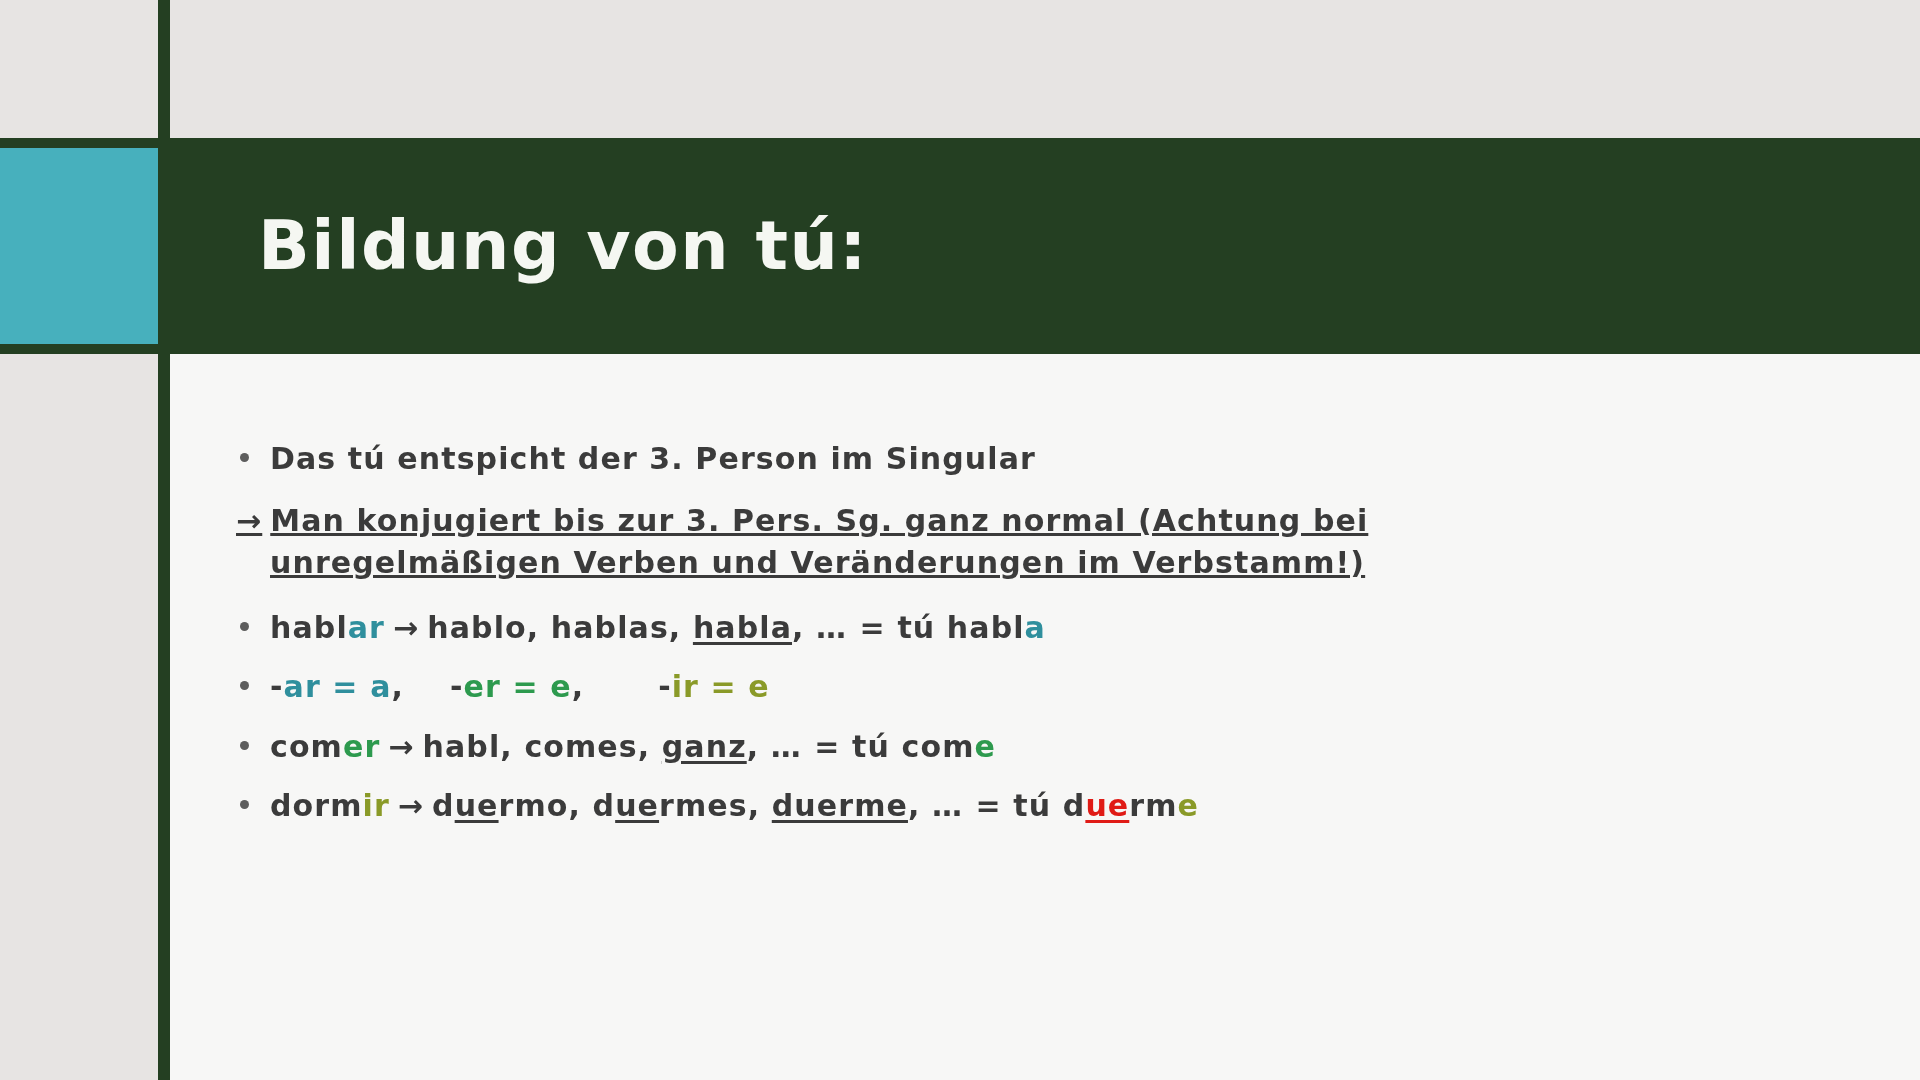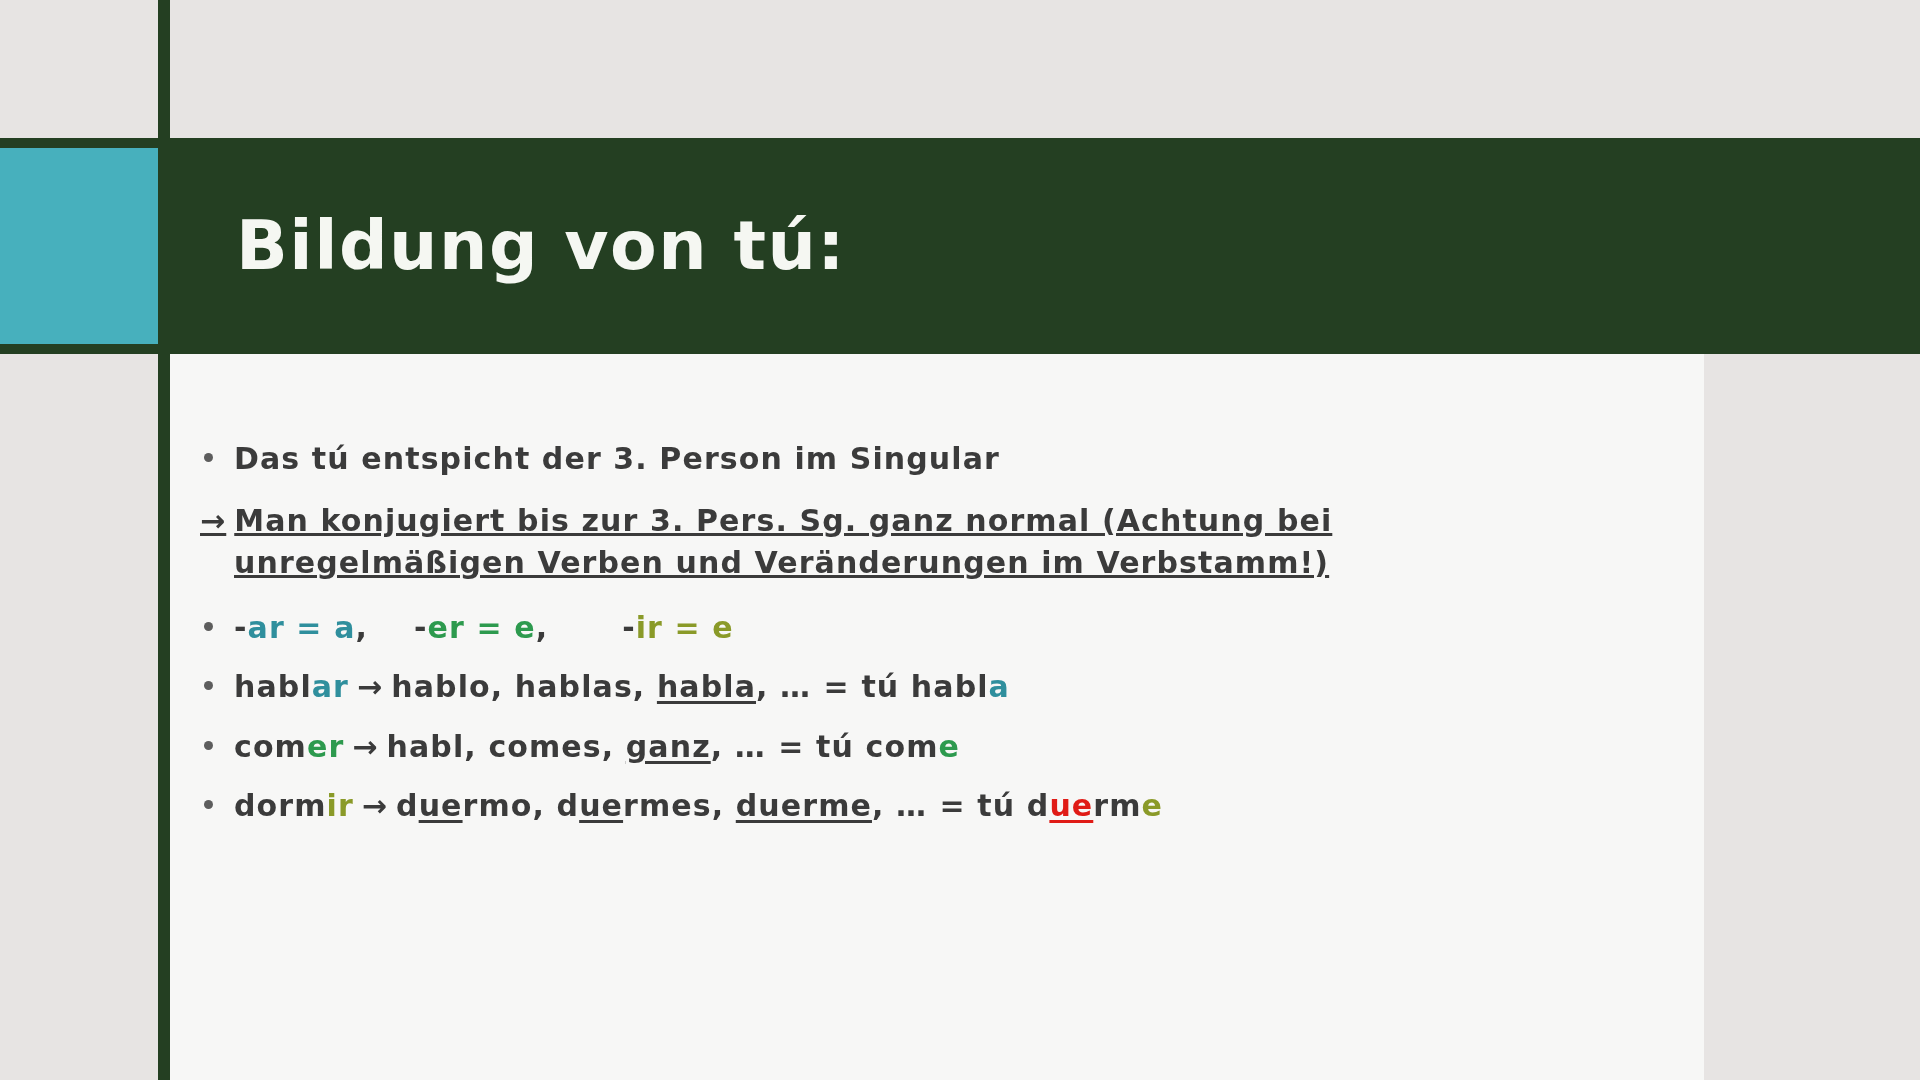--- a/index.html
+++ b/index.html
@@ -85,35 +85,35 @@
     height: 216px;
     background: #243f22;
     display: flex;
     align-items: center;
   }
   .title-text {
     color: #f5f7f2;
     font-size: 68px;
     font-weight: 700;
     letter-spacing: 1.5px;
-    margin-left: 66px;
+    margin-left: 88px;
     line-height: 1.1;
     white-space: nowrap;
   }
 
   
   .body-panel {
     position: absolute;
     left: 170px;
     top: 354px;
-    width: 1534px;
+    width: 1750px;
     height: 726px;
     background: #f7f7f6;
     box-sizing: border-box;
-    padding: 86px 60px 0 12px;
+    padding: 86px 60px 0 48px;
   }
 
   ul.bullets {
     list-style: none;
     margin: 0;
     padding: 0;
   }
 
   li.bullet {
     position: relative;
@@ -198,26 +198,26 @@
         <span class="dot"></span>
         <span>Das tú entspicht der 3. Person im Singular</span>
       </li>
 
       <div class="subline">
         <span class="arrow">→</span><span>Man konjugiert bis zur 3. Pers. Sg. ganz normal (Achtung bei unregelmäßigen Verben und Veränderungen im Verbstamm!)</span>
       </div>
 
       <li class="bullet">
         <span class="dot"></span>
+        <span>habl</span><span class="c-ar">ar</span><span class="arrow-inline">→</span><span>hablo</span><span>, </span><span>hablas</span><span>, </span><span class="u">habla</span><span>, </span><span class="ellipsis">…</span><span> = </span><span>tú </span><span>habl</span><span class="c-ar">a</span>
+      </li>
+
+      <li class="bullet">
+        <span class="dot"></span>
         <span class="c-dark">-</span><span class="c-ar">ar = a</span><span class="c-dark">,</span><span class="gap-sm"></span><span class="c-dark">-</span><span class="c-er">er = e</span><span class="c-dark">,</span><span class="gap-md"></span><span class="c-dark">-</span><span class="c-ir">ir = e</span>
-      </li>
-
-      <li class="bullet">
-        <span class="dot"></span>
-        <span>habl</span><span class="c-ar">ar</span><span class="arrow-inline">→</span><span>hablo</span><span>, </span><span>hablas</span><span>, </span><span class="u">habla</span><span>, </span><span class="ellipsis">…</span><span> = </span><span>tú </span><span>habl</span><span class="c-ar">a</span>
       </li>
 
       <li class="bullet">
         <span class="dot"></span>
         <span>com</span><span class="c-er">er</span><span class="arrow-inline">→</span><span>habl</span><span>, </span><span>comes</span><span>, </span><span class="u">ganz</span><span>, </span><span class="ellipsis">…</span><span> = </span><span>tú </span><span>com</span><span class="c-er">e</span>
       </li>
 
       <li class="bullet">
         <span class="dot"></span>
         <span>dorm</span><span class="c-ir">ir</span><span class="arrow-inline">→</span><span>d</span><span class="u">ue</span><span>rmo</span><span>, </span><span>d</span><span class="u">ue</span><span>rmes</span><span>, </span><span class="u">duerme</span><span>, </span><span class="ellipsis">…</span><span> = </span><span>tú </span><span>d</span><span class="c-stem u">ue</span><span>rm</span><span class="c-ir">e</span>

